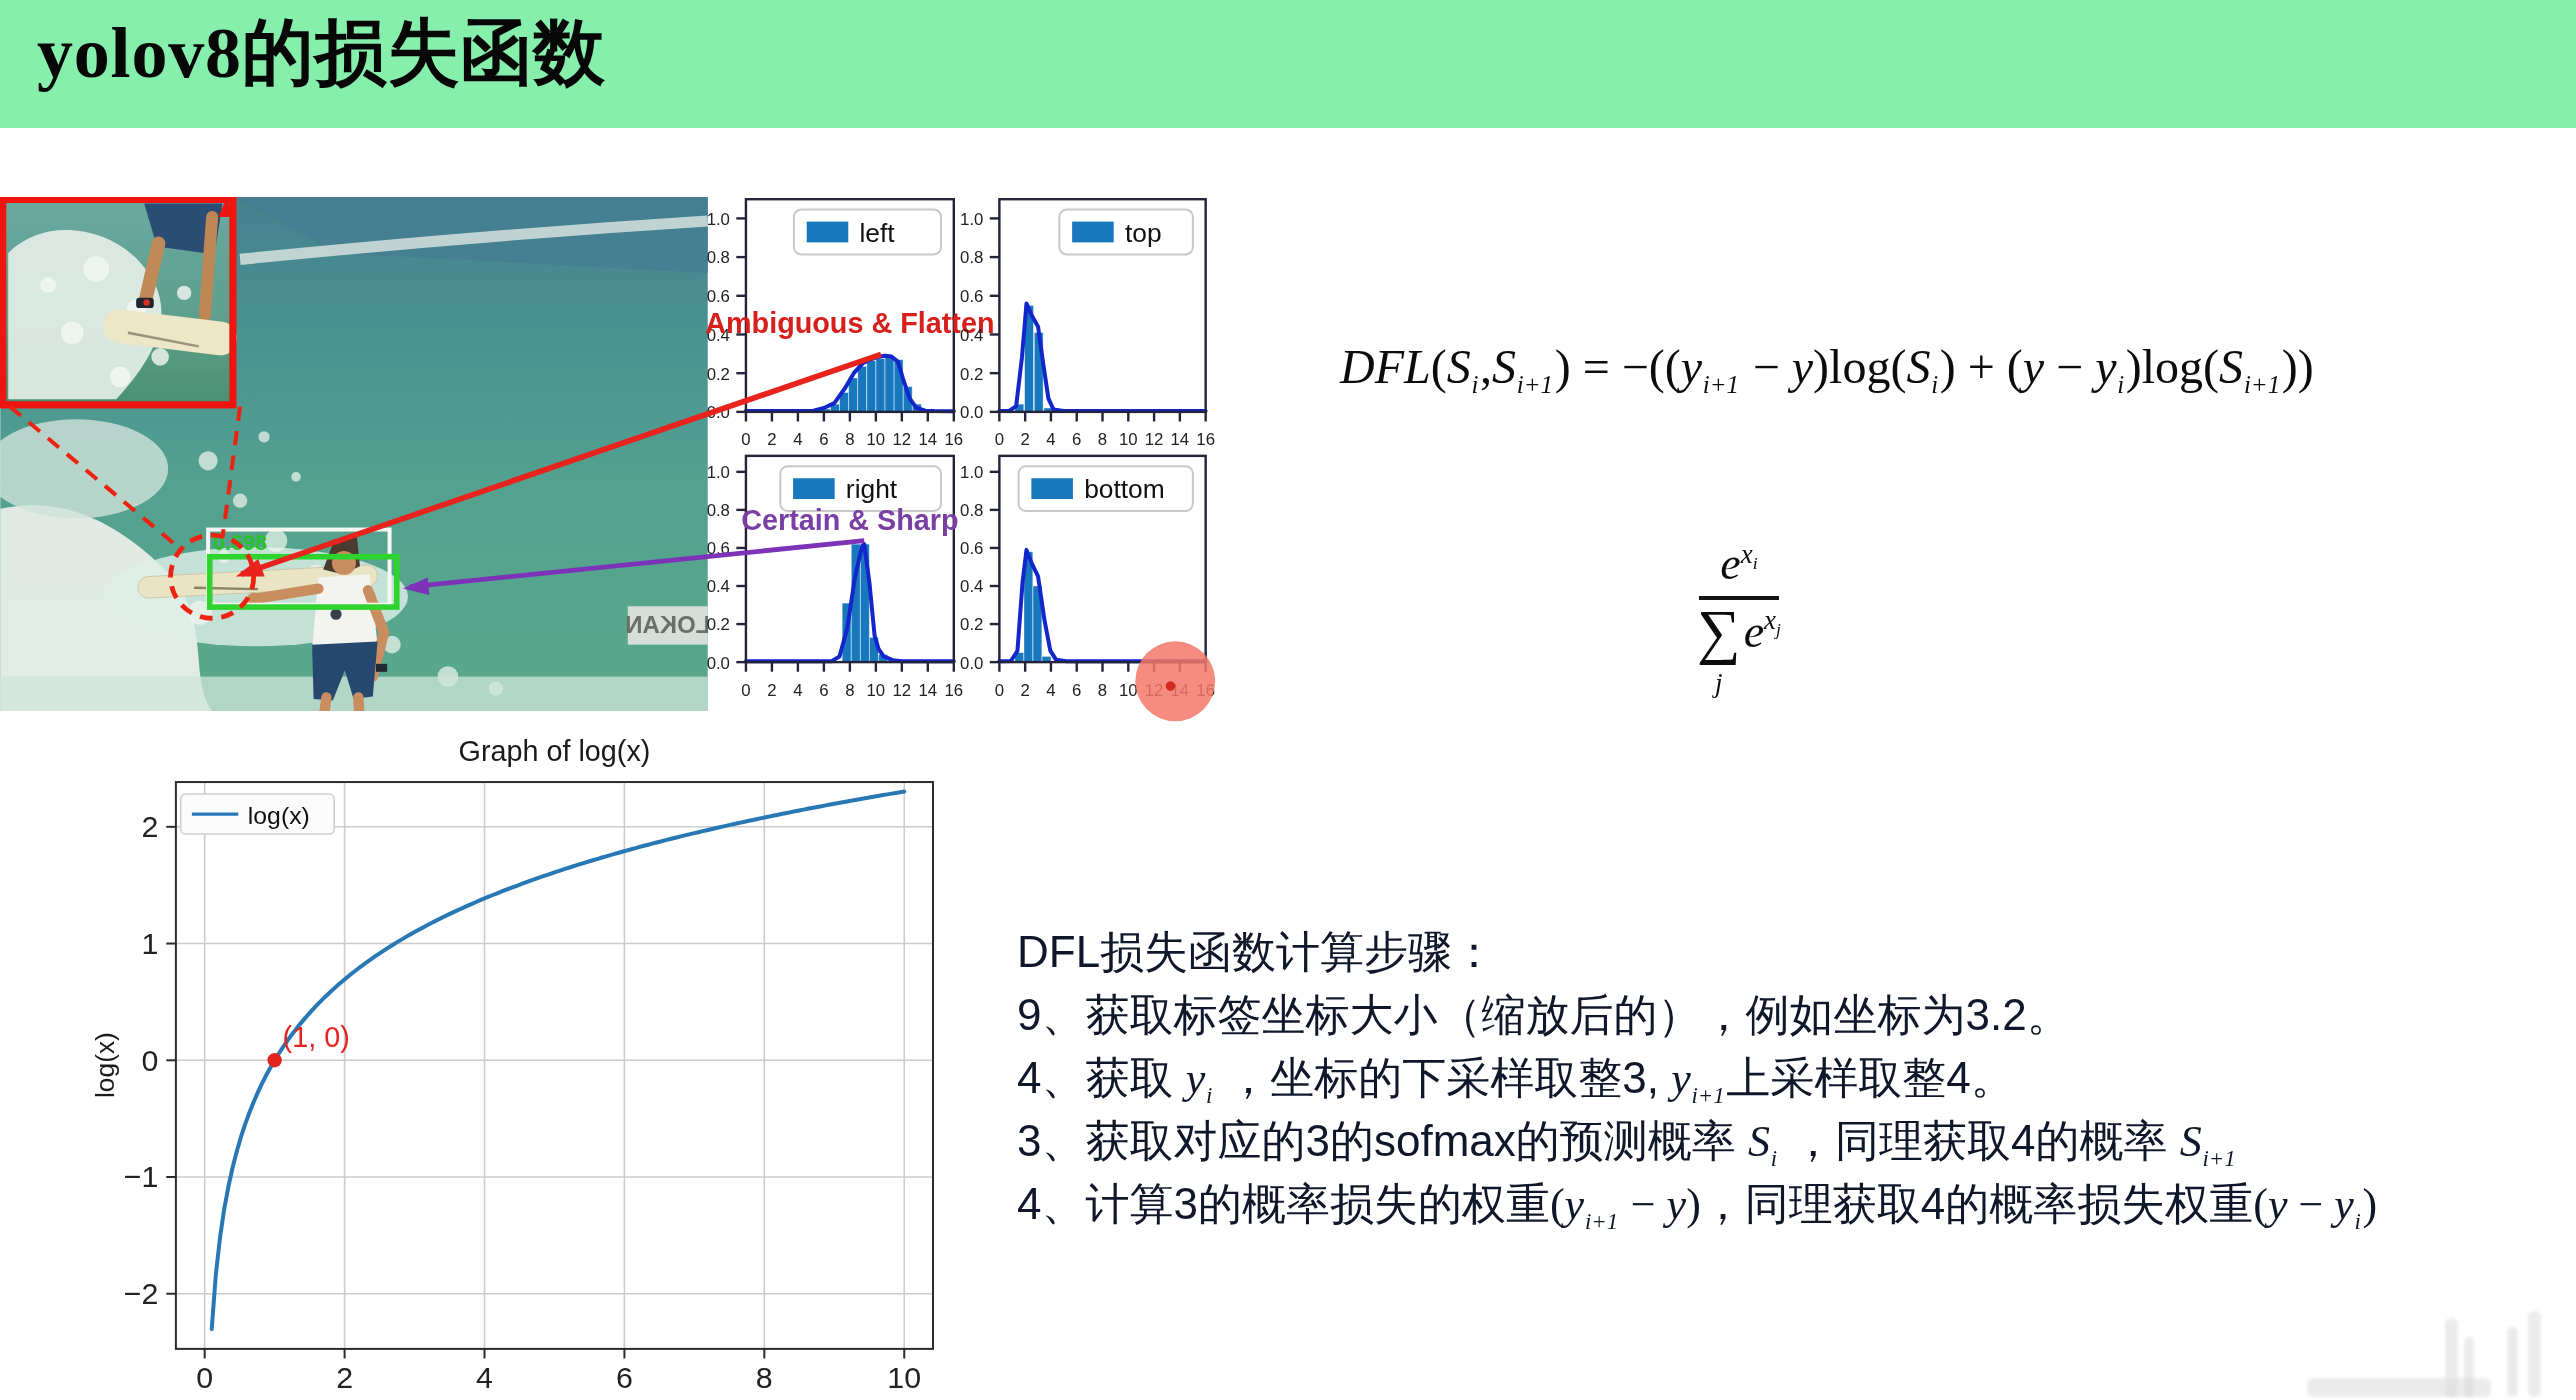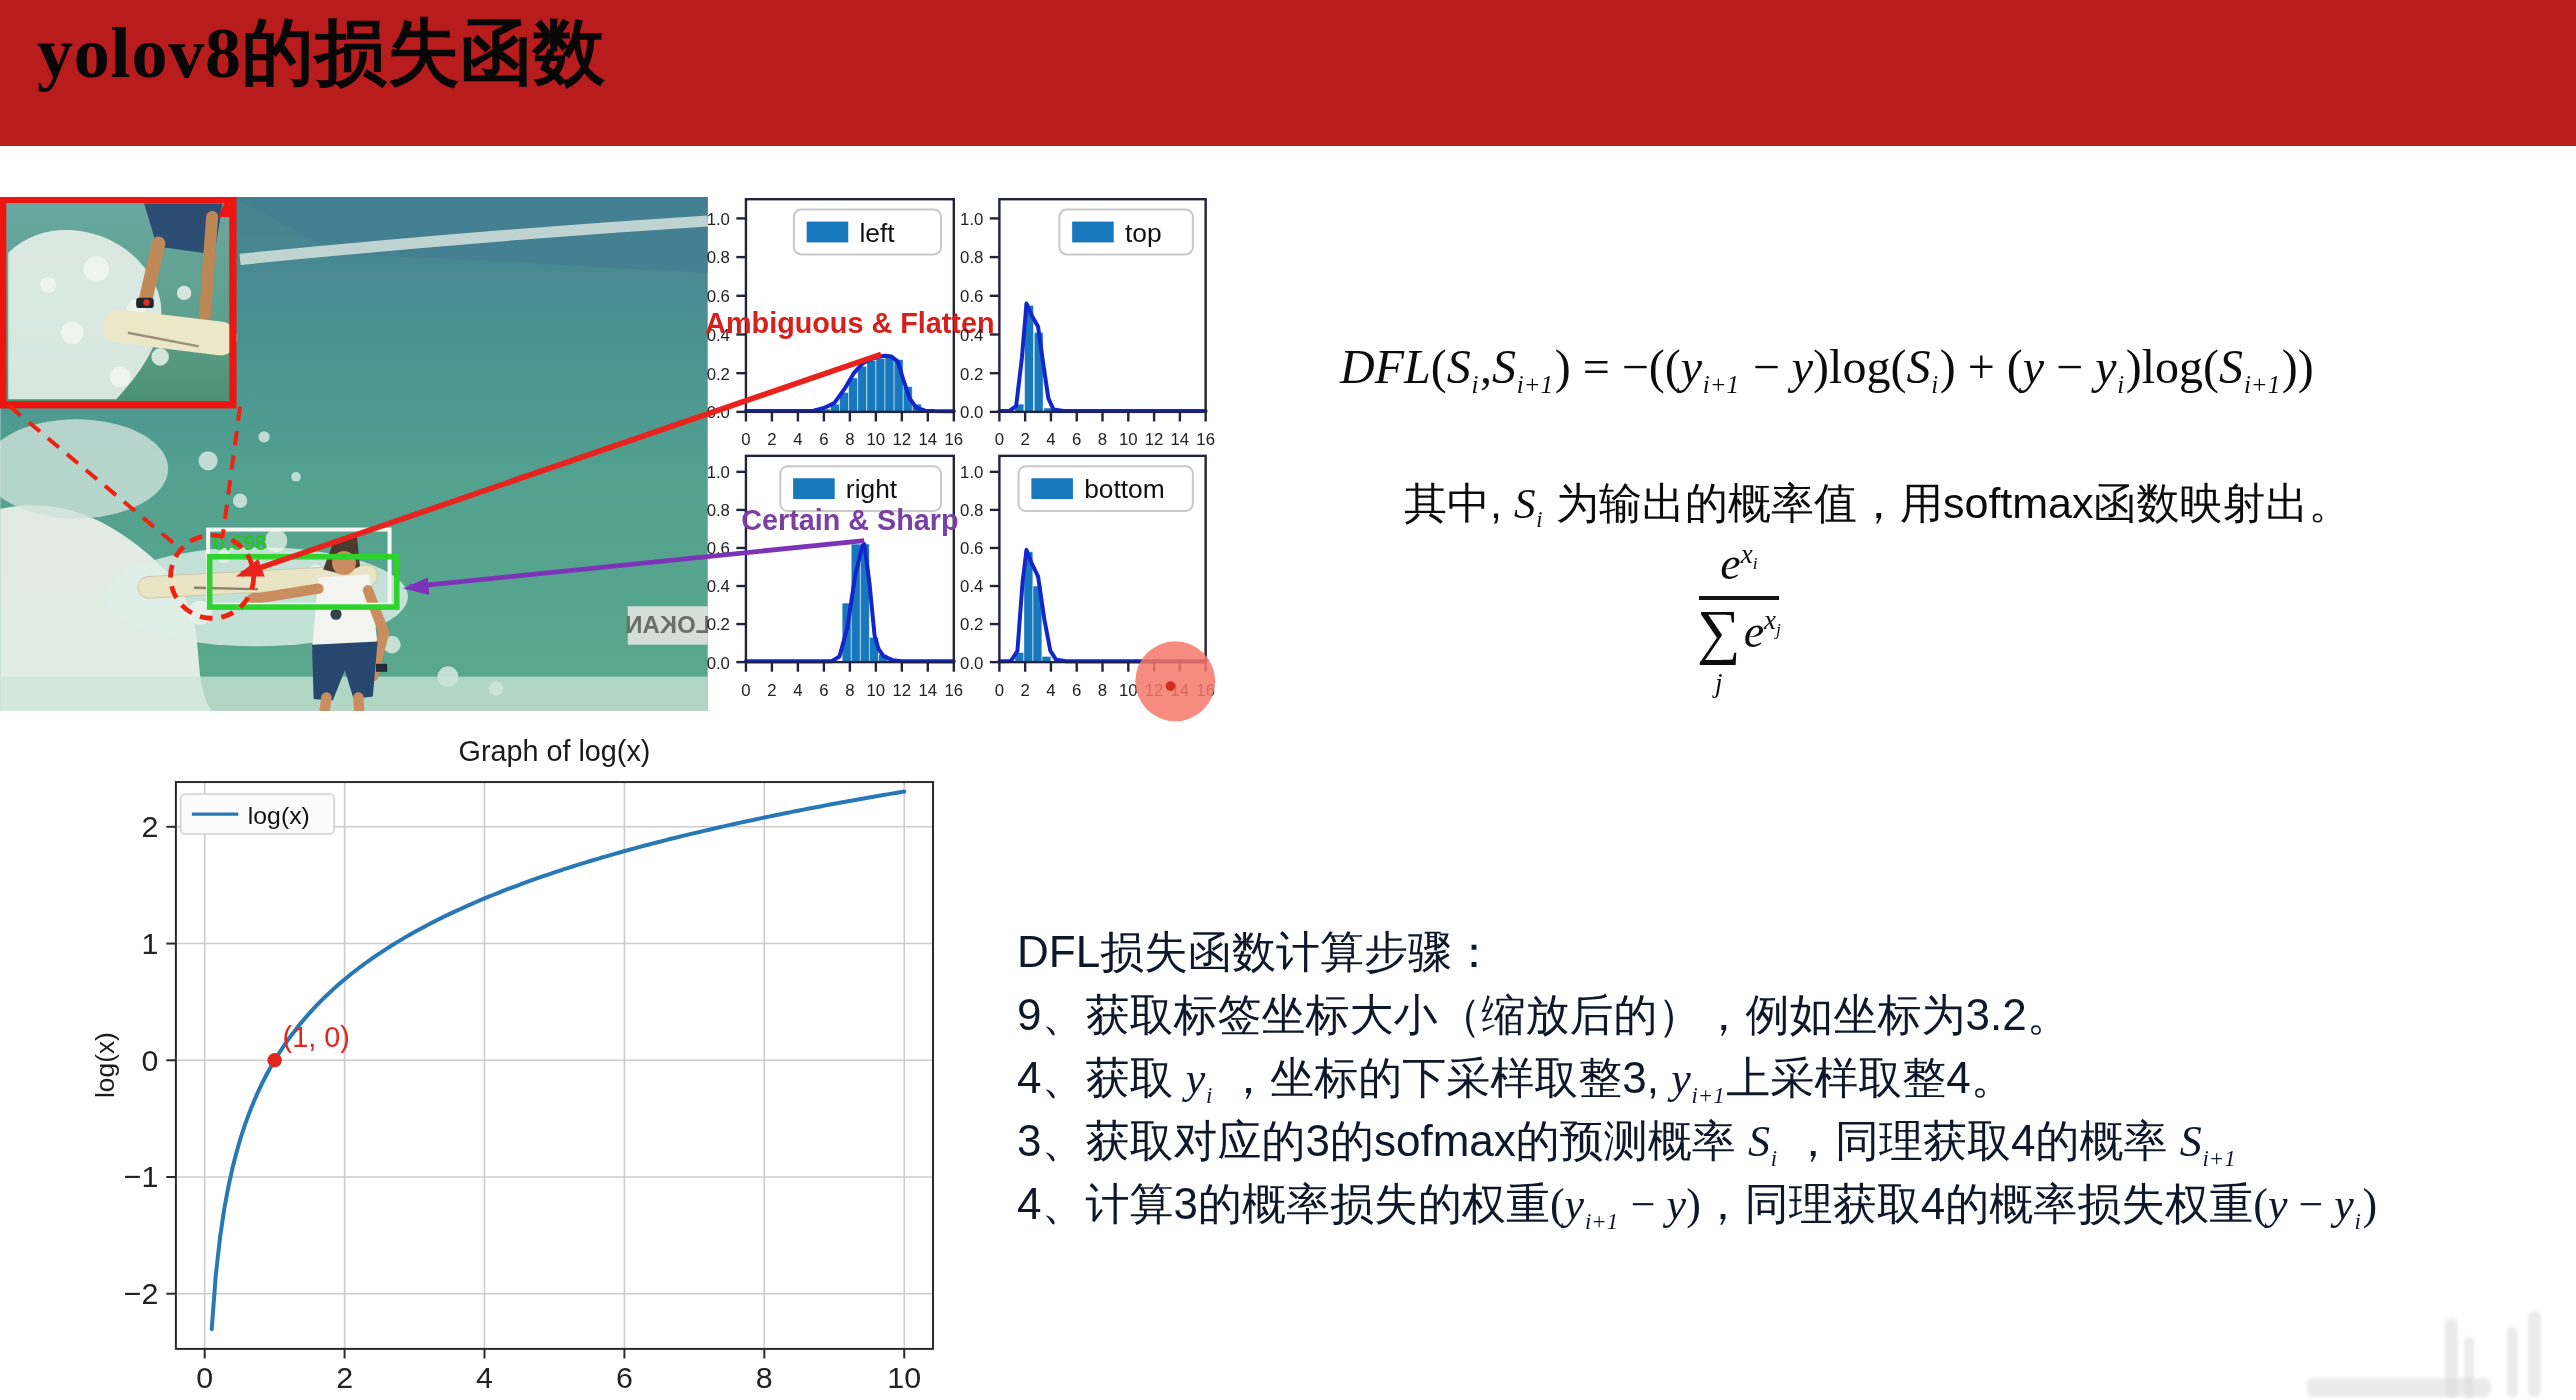--- a/index.html
+++ b/index.html
@@ -1,19 +1,19 @@
 <!DOCTYPE html>
 <html style="font-size:12.8px"><head>
 <meta charset="utf-8">
 <style>
   html,body{margin:0;padding:0;background:#ffffff;}
   #root{position:relative;width:2576px;height:1401px;background:#ffffff;overflow:hidden;
         font-family:"Liberation Sans",sans-serif;}
   
-  #header{position:absolute;left:0;top:0;width:2576px;height:146px;background:#b91c1c;}
+  #header{position:absolute;left:0;top:0;width:2576px;height:128px;background:#86efac;}
   #page-title{position:absolute;left:37px;top:4.8px;font-family:"Liberation Serif",serif;
         font-weight:bold;font-size:72px;color:#070707;letter-spacing:0.8px;}
   
   .abs{position:absolute;}
   svg text{font-family:"Liberation Sans",sans-serif;}
   
   .formula{position:absolute;white-space:nowrap;color:#0c0c0c;}
   #dfl-formula{left:1340px;top:339px;font-size:48px;}
   #where-line{left:1404px;top:475px;font-size:43px;}
   .f-rm{font-family:"Liberation Serif",serif;}
@@ -379,21 +379,20 @@
 
   <svg class="abs" style="left:0;top:0" width="2576" height="1401" viewBox="0 0 3222 1752">
     <line x1="1102" y1="443" x2="302" y2="718" stroke="#e8231d" stroke-width="7"></line>
     <polygon points="295,721 323,699 331,721" fill="#e8231d"></polygon>
     <line x1="1081" y1="676" x2="512" y2="734" stroke="#7d33b8" stroke-width="6"></line>
     <polygon points="504,736 535,722 537,744" fill="#7d33b8"></polygon>
   </svg>
 
   <div id="dfl-formula" class="formula"><span class="f-it">DFL</span><span class="f-rm">(</span><span class="f-it">S</span><span class="f-sub">i</span><span class="f-rm">,</span><span class="f-it">S</span><span class="f-sub">i+1</span><span class="f-rm">)</span><span class="f-rm"> = −</span><span class="f-rm">((</span><span class="f-it">y</span><span class="f-sub">i+1</span><span class="f-rm"> − </span><span class="f-it">y</span><span class="f-rm">)log(</span><span class="f-it">S</span><span class="f-sub">i</span><span class="f-rm">) + (</span><span class="f-it">y</span><span class="f-rm"> − </span><span class="f-it">y</span><span class="f-sub">i</span><span class="f-rm">)log(</span><span class="f-it">S</span><span class="f-sub">i+1</span><span class="f-rm">))</span></div>
 
-  <div id="where-line" class="formula"><span class="f-rm-cjk">其中, </span><span class="f-it">S</span><span class="f-sub">i</span><span class="f-rm-cjk"> 为输出的概率值，用softmax函数映射出。</span></div>
 
   <div id="softmax" class="formula">
     <span class="frac">
       <span class="num"><span>e</span><sup><span>x</span><sub>i</sub></sup></span>
       <span class="den">
           <span class="sigma-stack">
             <span class="sigma">∑</span>
             <span class="sigma-j">j</span>
           </span>
           <span>e</span>

